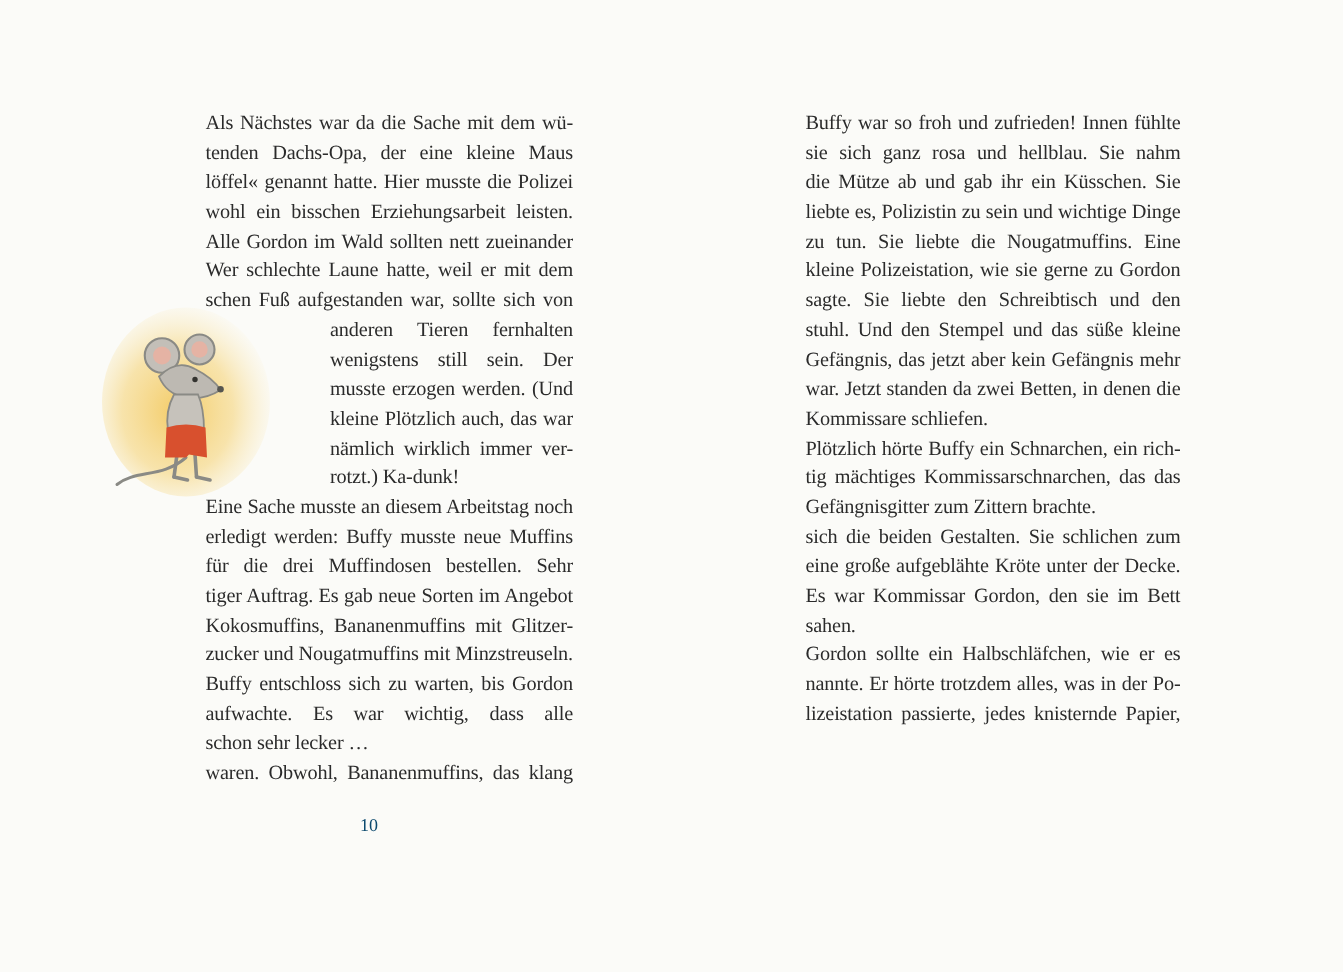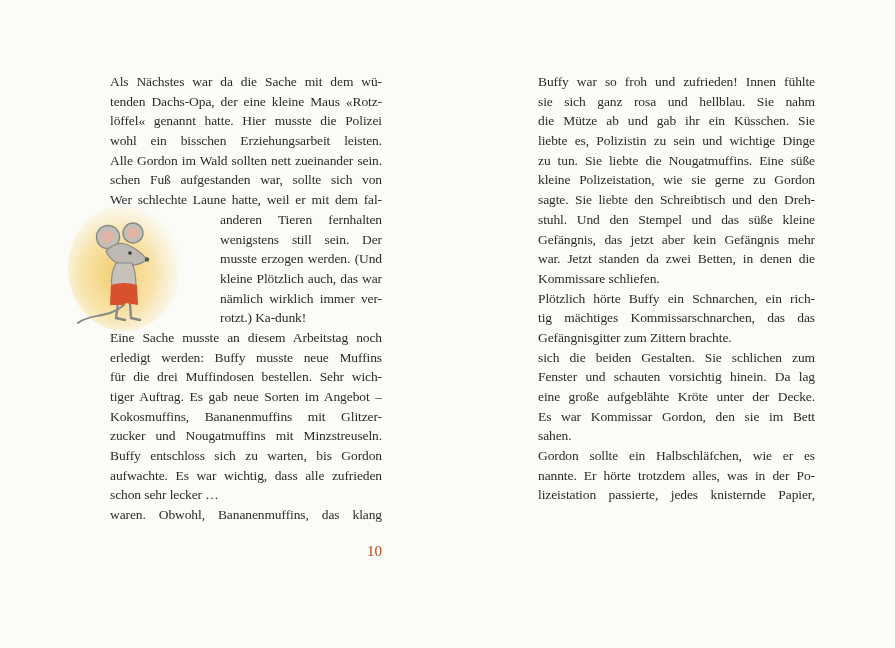--- a/index.html
+++ b/index.html
@@ -6,40 +6,41 @@
   html, body { width: 895px; height: 648px; }
   body {
     background: #fbfbf8;
     font-family: "Liberation Serif", serif;
     color: #2b2b2b;
     overflow: hidden;
   }
   .spread { position: relative; width: 895px; height: 648px; }
   .page-col { position: absolute; top: 72px; }
   .col-left  { left: 110px; width: 272px; }
-  .col-right { left: 538px; width: 277px; }
+  .col-right { left: 510px; width: 277px; }
   .line {
     font-size: 13.5px;
     line-height: 19.7px;
     height: 19.7px;
     letter-spacing: -0.1px;
     text-align: justify;
     text-align-last: justify;
     overflow: hidden;
     white-space: nowrap;
+    margin-left: 27px;
   }
   .line { white-space: normal; }
   .line.end { text-align-last: left; }
   .line.indent { margin-left: 110px; }
   .pagenum {
     position: absolute;
     top: 543px;
-    font-size: 15px;
-    text-align: right;
-    color: #c2410c;
+    font-size: 12px;
+    text-align: center;
+    color: #0c4a6e;
   }
   .pagenum-left  { left: 110px; width: 272px; }
   .pagenum-right { left: 510px; width: 277px; }
   .illustration {
     position: absolute;
     left: 66px;
     top: 202px;
     width: 134px;
     height: 130px;
   }
@@ -74,22 +75,22 @@
       <path d="M45,83 Q58,79 71,83 L72,103 L60,101 L58,103 L44,103 Z" fill="#d8502e"></path>
     </svg>
   </div>
 
   <div class="page-col col-left">
       <div class="line">Als Nächstes war da die Sache mit dem wü-</div>
       <div class="line">tenden Dachs-Opa, der eine kleine Maus «Rotz-</div>
       <div class="line">löffel« genannt hatte. Hier musste die Polizei</div>
       <div class="line">wohl ein bisschen Erziehungsarbeit leisten.</div>
       <div class="line">Alle Gordon im Wald sollten nett zueinander sein.</div>
+      <div class="line">Wer schlechte Laune hatte, weil er mit dem fal-</div>
       <div class="line">schen Fuß aufgestanden war, sollte sich von</div>
-      <div class="line">Wer schlechte Laune hatte, weil er mit dem fal-</div>
       <div class="line indent">anderen Tieren fernhalten oder</div>
       <div class="line indent">wenigstens still sein. Der Dachs</div>
       <div class="line indent">musste erzogen werden. (Und das</div>
       <div class="line indent">kleine Plötzlich auch, das war</div>
       <div class="line indent">nämlich wirklich immer ver-</div>
       <div class="line indent end">rotzt.) Ka-dunk!</div>
       <div class="line">Eine Sache musste an diesem Arbeitstag noch</div>
       <div class="line">erledigt werden: Buffy musste neue Muffins</div>
       <div class="line">für die drei Muffindosen bestellen. Sehr wich-</div>
       <div class="line">tiger Auftrag. Es gab neue Sorten im Angebot –</div>
@@ -110,21 +111,20 @@
       <div class="line">kleine Polizeistation, wie sie gerne zu Gordon</div>
       <div class="line">sagte. Sie liebte den Schreibtisch und den Dreh-</div>
       <div class="line">stuhl. Und den Stempel und das süße kleine</div>
       <div class="line">Gefängnis, das jetzt aber kein Gefängnis mehr</div>
       <div class="line">war. Jetzt standen da zwei Betten, in denen die</div>
       <div class="line end">Kommissare schliefen.</div>
       <div class="line">Plötzlich hörte Buffy ein Schnarchen, ein rich-</div>
       <div class="line">tig mächtiges Kommissarschnarchen, das das</div>
       <div class="line end">Gefängnisgitter zum Zittern brachte.</div>
       <div class="line">sich die beiden Gestalten. Sie schlichen zum</div>
-      <div class="line">Fenster und schauten vorsichtig hinein. Da lag</div>
       <div class="line">eine große aufgeblähte Kröte unter der Decke.</div>
       <div class="line">Es war Kommissar Gordon, den sie im Bett</div>
       <div class="line end">sahen.</div>
       <div class="line">Gordon sollte ein Halbschläfchen, wie er es</div>
       <div class="line">nannte. Er hörte trotzdem alles, was in der Po-</div>
       <div class="line">lizeistation passierte, jedes knisternde Papier,</div>
     </div>
 
   <div class="pagenum pagenum-left">10</div>
 

